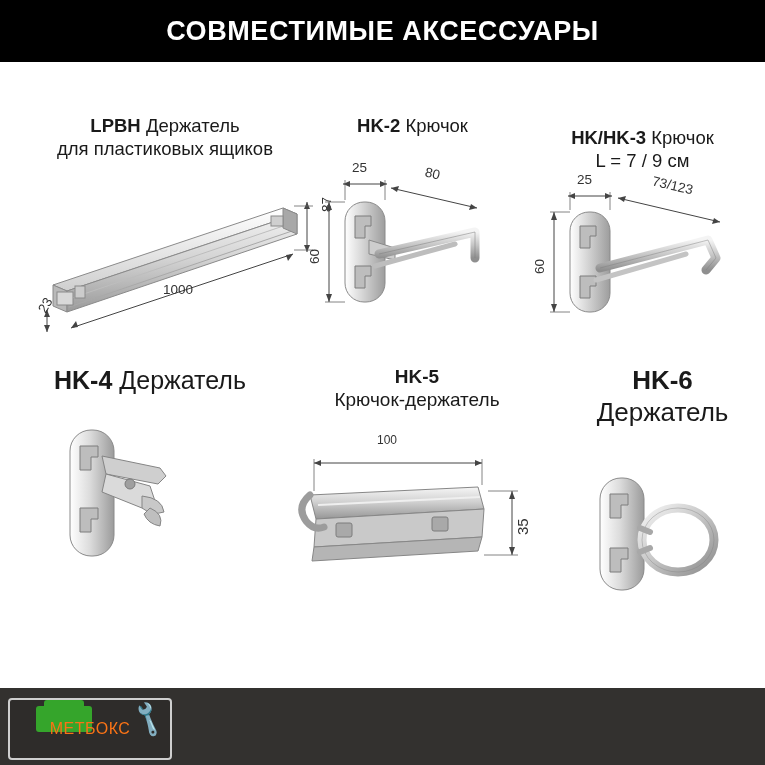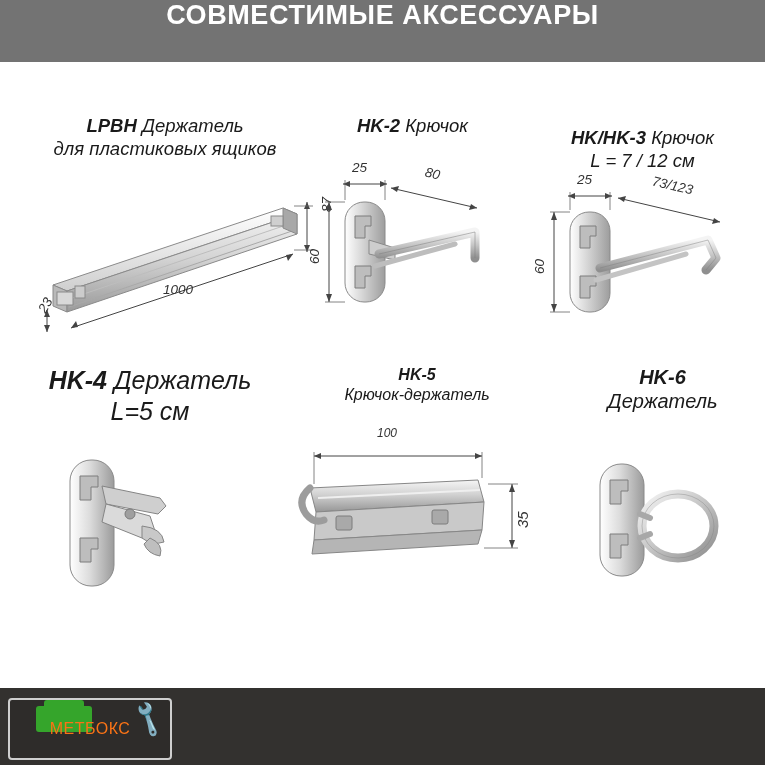--- a/index.html
+++ b/index.html
@@ -15,22 +15,23 @@
     overflow: hidden;
     position: relative;
   }
 
   
   .header-bar {
     position: absolute;
     left: 0; top: 0;
     width: 765px;
     height: 62px;
-    background: #737373;
+    background: #000000;
     display: flex;
+    align-items: center;
     justify-content: center;
   }
   .header-title {
     color: #ffffff;
     font-size: 27px;
     font-weight: bold;
     letter-spacing: 0.6px;
     text-transform: uppercase;
   }
   .header-rule {
@@ -39,21 +40,20 @@
     width: 765px; height: 3px;
     background: #ffffff;
   }
 
   
   .sheet {
     position: absolute;
     left: 0; top: 65px;
     width: 765px;
     height: 620px;
-    font-style: italic;
   }
   .cell {
     position: absolute;
   }
   .cap {
     text-align: center;
     line-height: 1.22;
     font-size: 18.5px;
   }
   .cap .code {
@@ -251,21 +251,21 @@
       <div class="dim" style="left:47px; top:6px;">25</div>
       <div class="dim" style="left:120px; top:12px; transform:rotate(13deg);">80</div>
       <div class="dim" style="left:2px; top:110px; transform:rotate(-90deg); transform-origin:left top;">60</div>
     </div>
   </div>
 
   <div class="cell" style="left:530px; top:62px; width:225px;">
     <div class="cap">
       <span class="code">HK/HK-3</span>
       <span>Крючок</span>
-      <span class="sub">L = 7 / 12 см</span>
+      <span class="sub">L = 7 / 9 см</span>
     </div>
 
     <div class="figure" style="height:200px;">
       <svg width="225" height="180" viewBox="0 0 225 180">
         <defs>
           <linearGradient id="plate3" x1="0" y1="0" x2="1" y2="0">
             <stop offset="0%" stop-color="#ffffff"></stop>
             <stop offset="40%" stop-color="#d9d9d9"></stop>
             <stop offset="100%" stop-color="#9d9d9d"></stop>
           </linearGradient>
@@ -304,21 +304,20 @@
       <div class="dim" style="left:47px; top:0px;">25</div>
       <div class="dim" style="left:122px; top:6px; transform:rotate(13deg);">73/123</div>
       <div class="dim" style="left:2px; top:102px; transform:rotate(-90deg); transform-origin:left top;">60</div>
     </div>
   </div>
 
   <div class="cell" style="left:10px; top:300px; width:280px;">
     <div class="cap" style="font-size:25px;">
       <span class="code">HK-4</span>
       <span>Держатель</span>
-      <span class="sub">L=5 см</span>
     </div>
 
     <div class="figure" style="height:200px; margin-top:16px;">
       <svg width="280" height="180" viewBox="0 0 280 180">
         <defs>
           <linearGradient id="plate4" x1="0" y1="0" x2="1" y2="0">
             <stop offset="0%" stop-color="#ffffff"></stop>
             <stop offset="45%" stop-color="#dcdcdc"></stop>
             <stop offset="100%" stop-color="#9b9b9b"></stop>
           </linearGradient>
@@ -332,21 +331,21 @@
         <path d="M96 62 L140 74 L146 92 L132 96 L92 80 Z" fill="#dadada" stroke="#858585" stroke-width="1"></path>
 
         <path d="M132 84 q20 2 22 16 q-12 4 -22 -4 z" fill="#c8c8c8" stroke="#858585" stroke-width="1"></path>
         <path d="M140 96 q14 6 10 18 q-12 -2 -16 -12 z" fill="#bfbfbf" stroke="#858585" stroke-width="1"></path>
         <circle cx="120" cy="72" r="5" fill="#9f9f9f" stroke="#7a7a7a" stroke-width="1"></circle>
       </svg>
     </div>
   </div>
 
   <div class="cell" style="left:282px; top:300px; width:270px;">
-    <div class="cap" style="font-size:16px;">
+    <div class="cap" style="font-size:19px;">
       <span class="code">HK-5</span>
       <span class="sub">Крючок-держатель</span>
     </div>
 
     <div class="figure" style="height:200px; margin-top:36px;">
       <svg width="270" height="160" viewBox="0 0 270 160">
         <defs>
           <linearGradient id="body5" x1="0" y1="0" x2="0" y2="1">
             <stop offset="0%" stop-color="#f6f6f6"></stop>
             <stop offset="45%" stop-color="#d2d2d2"></stop>
@@ -378,21 +377,21 @@
         <line x1="206" y1="44" x2="236" y2="44" stroke="#666" stroke-width="0.8"></line>
         <line x1="202" y1="108" x2="236" y2="108" stroke="#666" stroke-width="0.8"></line>
       </svg>
 
       <div class="dim" style="left:95px; top:-14px; font-size:12px;">100</div>
       <div class="dim" style="left:232px; top:88px; font-size:15px; transform:rotate(-90deg); transform-origin:left top;">35</div>
     </div>
   </div>
 
   <div class="cell" style="left:570px; top:300px; width:185px;">
-    <div class="cap" style="font-size:20px;">
+    <div class="cap" style="font-size:26px;">
       <span class="code">HK-6</span>
       <span class="sub">Держатель</span>
     </div>
 
     <div class="figure" style="height:200px; margin-top:36px;">
       <svg width="185" height="160" viewBox="0 0 185 160">
         <defs>
           <linearGradient id="plate6" x1="0" y1="0" x2="1" y2="0">
             <stop offset="0%" stop-color="#ffffff"></stop>
             <stop offset="45%" stop-color="#dcdcdc"></stop>

